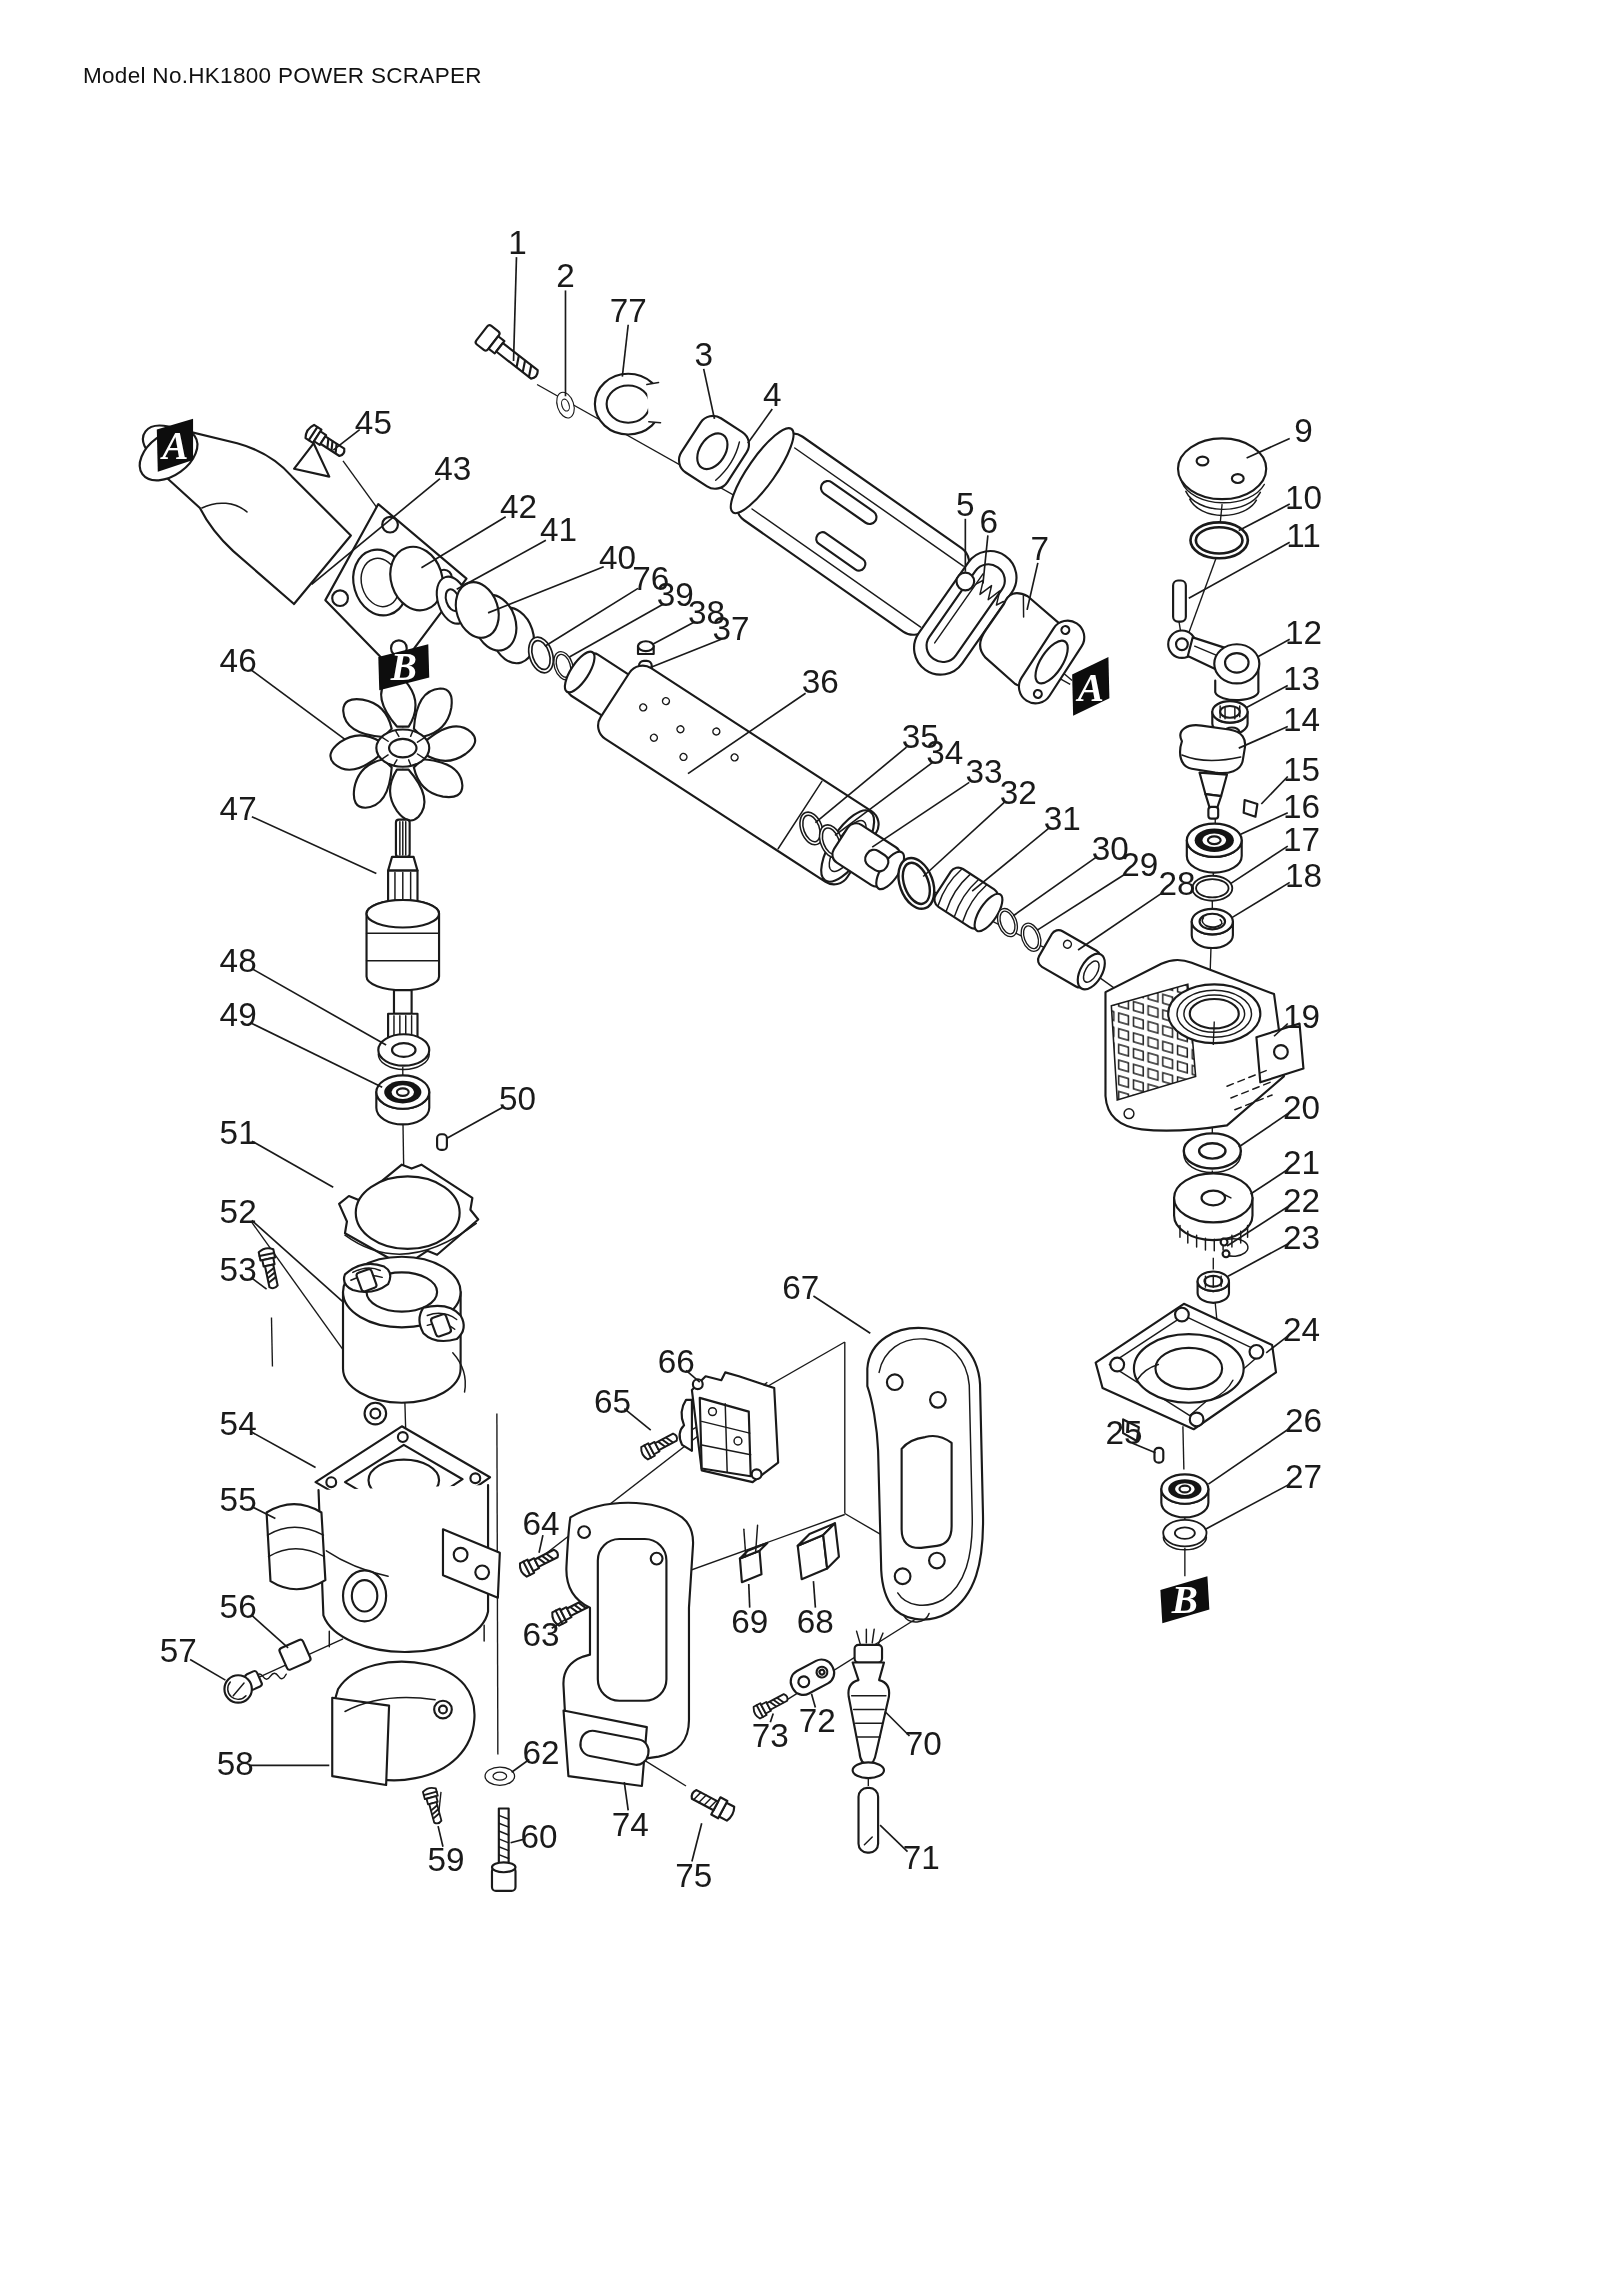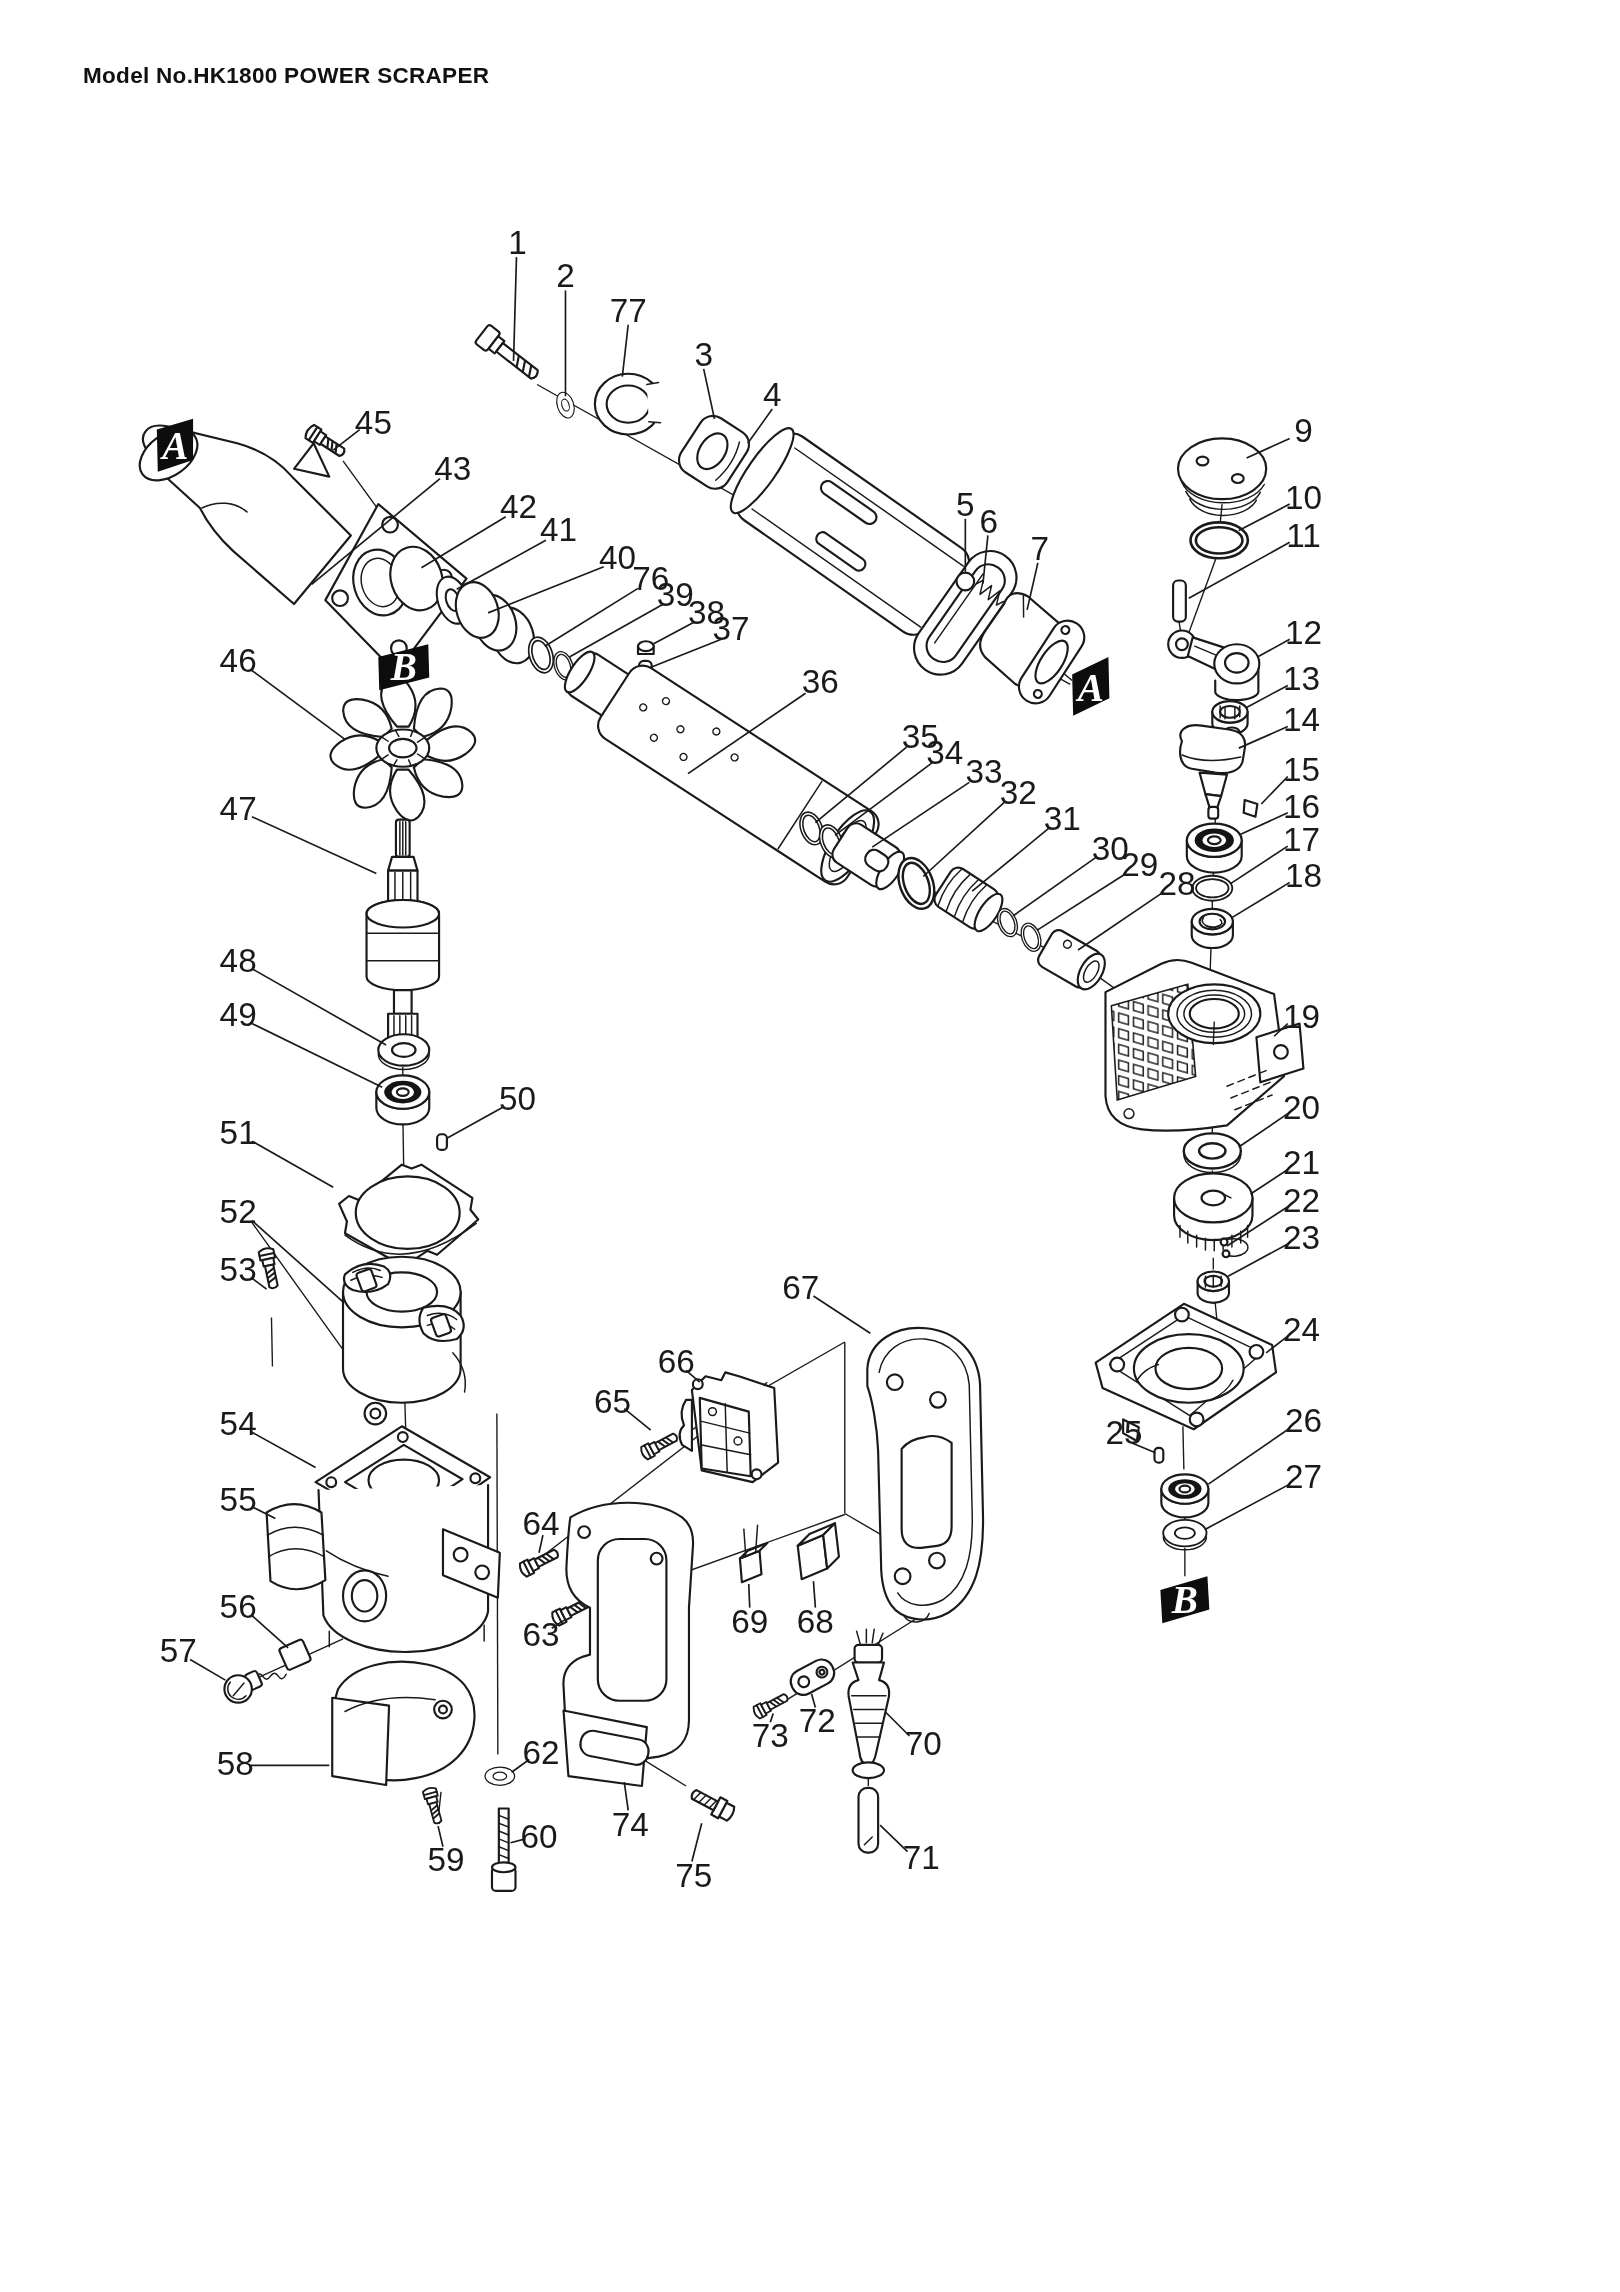--- a/index.html
+++ b/index.html
@@ -1,18 +1,18 @@
 <!DOCTYPE html>
 <html><head>
 <meta charset="utf-8">
 <style>
   html,body{margin:0;padding:0;background:#fff;}
   .page{position:relative;width:1620px;height:2293px;background:#fff;overflow:hidden;
         font-family:"Liberation Sans",sans-serif;}
-  .title{position:absolute;left:83px;top:63px;font-size:22.5px;color:#111;letter-spacing:0.3px;white-space:nowrap;font-weight:bold;}
+  .title{position:absolute;left:83px;top:63px;font-size:22.5px;color:#111;letter-spacing:0.3px;white-space:nowrap;}
   svg.canvas{position:absolute;left:0;top:0;}
   .axis{stroke:#1a1a1a;stroke-width:1.4;fill:none;}
   .leader{stroke:#1a1a1a;stroke-width:1.7;}
   .callout{font-size:34px;fill:#1a1a1a;}
   .p{fill:#fff;stroke:#1a1a1a;stroke-width:2.2;stroke-linejoin:round;stroke-linecap:round;}
   .t{fill:none;stroke:#1a1a1a;stroke-width:1.5;stroke-linejoin:round;stroke-linecap:round;}
   .d{fill:#141414;stroke:none;}
   .mk{fill:#0d0d0d;stroke:none;}
   .mt{fill:#fff;font-family:"Liberation Serif",serif;font-weight:bold;font-style:italic;font-size:40px;text-anchor:middle;}
 </style>

